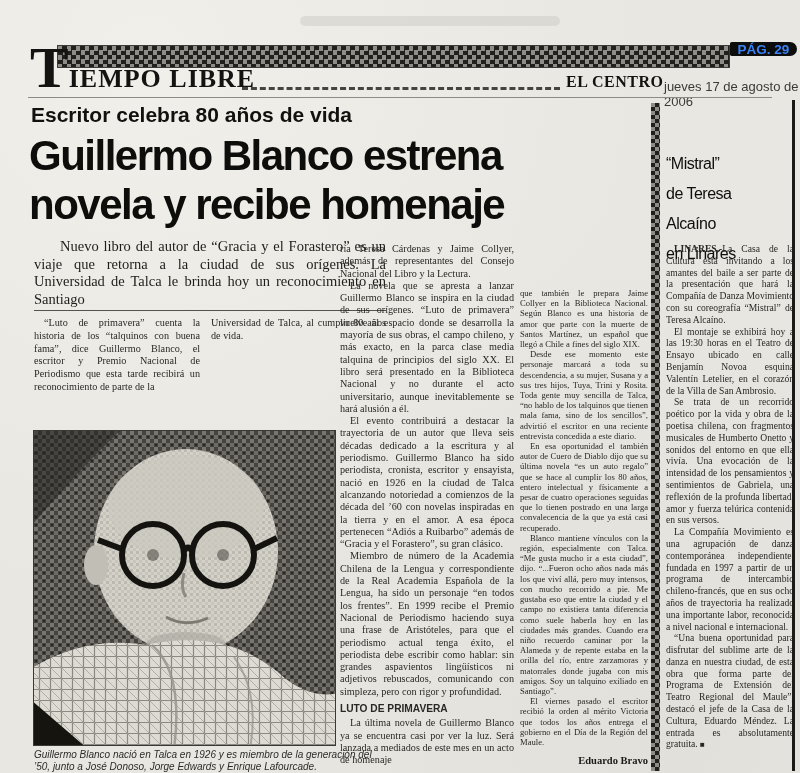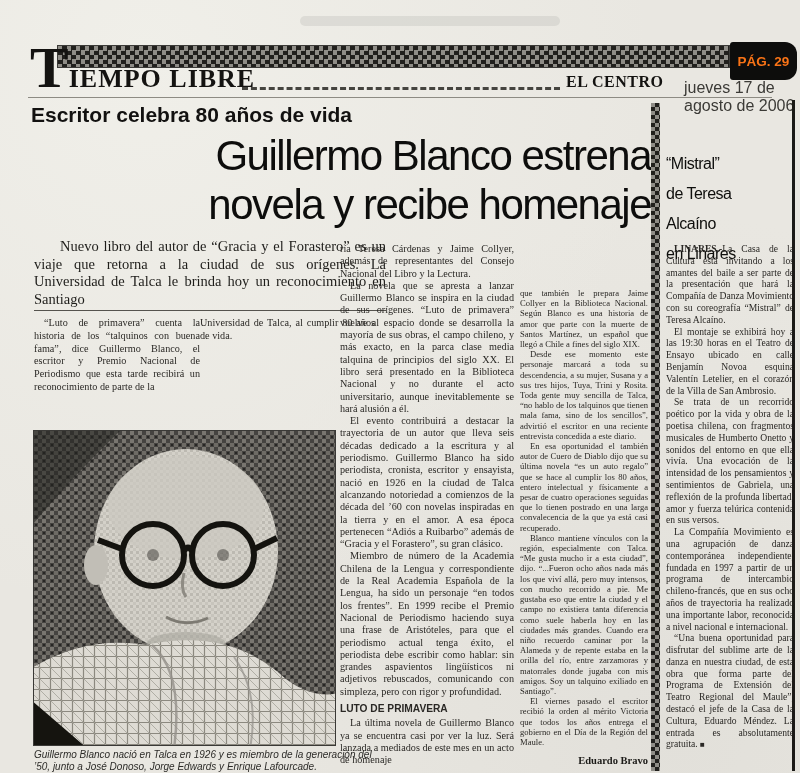--- a/index.html
+++ b/index.html
@@ -8,40 +8,40 @@
     position:relative;width:800px;height:773px;overflow:hidden;
     background:
       radial-gradient(ellipse at 18% 8%, #f0efe9 0%, rgba(240,239,233,0) 55%),
       radial-gradient(ellipse at 85% 95%, #e2e0da 0%, rgba(226,224,218,0) 50%),
       #e9e7e1;
     font-family:"Liberation Serif", serif;color:#23211e;
   }
   .checker{background:repeating-conic-gradient(#21201d 0% 25%, #8f8d87 0% 50%);background-size:9px 9px;}
   
   .band{position:absolute;left:57px;top:45px;width:671px;height:21px;border:1px solid #3c3b38;}
-  .pag{position:absolute;left:730px;top:42px;width:67px;height:38px;background:#0d0d0c;color:#f97316;
+  .pag{position:absolute;left:730px;top:42px;width:67px;height:14px;background:#0d0d0c;color:#3b82f6;
        font-family:"Liberation Sans",sans-serif;font-weight:bold;font-size:13.5px;
        display:flex;align-items:center;justify-content:center;border-radius:3px 12px 12px 3px;}
   .nameplate{position:absolute;left:30px;top:44px;display:flex;align-items:baseline;color:#141311;}
   .np-t{font-size:58px;line-height:48px;font-weight:bold;font-family:"Liberation Serif",serif;}
   .np-rest{font-size:26px;font-weight:bold;letter-spacing:1px;font-family:"Liberation Serif",serif;}
   .dashes{position:absolute;left:242px;top:68px;width:318px;height:19px;border-bottom:3px dashed #45443f;}
   .elcentro{position:absolute;left:566px;top:73px;font-size:16px;font-weight:bold;letter-spacing:.5px;color:#131210;}
-  .hdate{position:absolute;left:684px;top:79px;font-family:"Liberation Sans",sans-serif;font-size:16px;color:#3b3a36;}
+  .hdate{position:absolute;left:664px;top:79px;font-family:"Liberation Sans",sans-serif;font-size:13px;color:#3b3a36;}
   .header-rule{position:absolute;left:28px;top:97px;width:744px;height:1px;background:#8d8b83;}
   .smudge{position:absolute;left:300px;top:16px;width:260px;height:10px;background:#bdbcb6;opacity:.35;border-radius:5px;}
   
   .kicker{position:absolute;left:31px;top:103px;font-family:"Liberation Sans",sans-serif;font-weight:600;font-size:21px;color:#121110;}
   .headline{position:absolute;left:29px;top:131px;width:622px;font-family:"Liberation Sans",sans-serif;
-            font-weight:400;font-size:42px;line-height:49px;letter-spacing:-1.5px;color:#0d0d0c;text-align:right;}
+            font-weight:700;font-size:42px;line-height:49px;letter-spacing:-1.5px;color:#0d0d0c;}
   .lead{position:absolute;left:34px;top:238px;width:352px;font-size:14.5px;line-height:17.5px;
         text-align:justify;text-indent:26px;color:#1e1d1a;}
   .lead-rule{position:absolute;left:34px;top:310px;width:352px;height:1px;background:#55534e;}
   .body p{margin:0;text-align:justify;text-indent:10px;color:#2a2825;}
-  .cols12{position:absolute;left:34px;top:317px;width:352px;height:111px;display:flex;overflow:hidden;}
+  .cols12{position:absolute;left:34px;top:317px;width:352px;height:111px;display:flex;gap:11px;overflow:hidden;}
   .cols12 p{font-size:10.2px;line-height:12.8px;}
   .c1{width:166px;} .c2{width:175px;}
   .body p.cont{text-indent:0;}
   .photo{position:absolute;left:34px;top:431px;width:301px;height:314px;outline:1px solid #3a3936;}
   .caption{position:absolute;left:34px;top:749px;width:354px;font-family:"Liberation Sans",sans-serif;
            font-style:italic;font-size:10px;line-height:11.5px;color:#2c2b28;}
   .col3{position:absolute;left:340px;top:243px;width:174px;height:527px;overflow:hidden;}
   .col3 p{font-size:10.2px;line-height:12.3px;}
   .subhead{font-family:"Liberation Sans",sans-serif;font-weight:bold;font-size:11px;text-align:center;
            text-indent:0 !important;margin:5px 0 2px 0 !important;color:#161512;}

